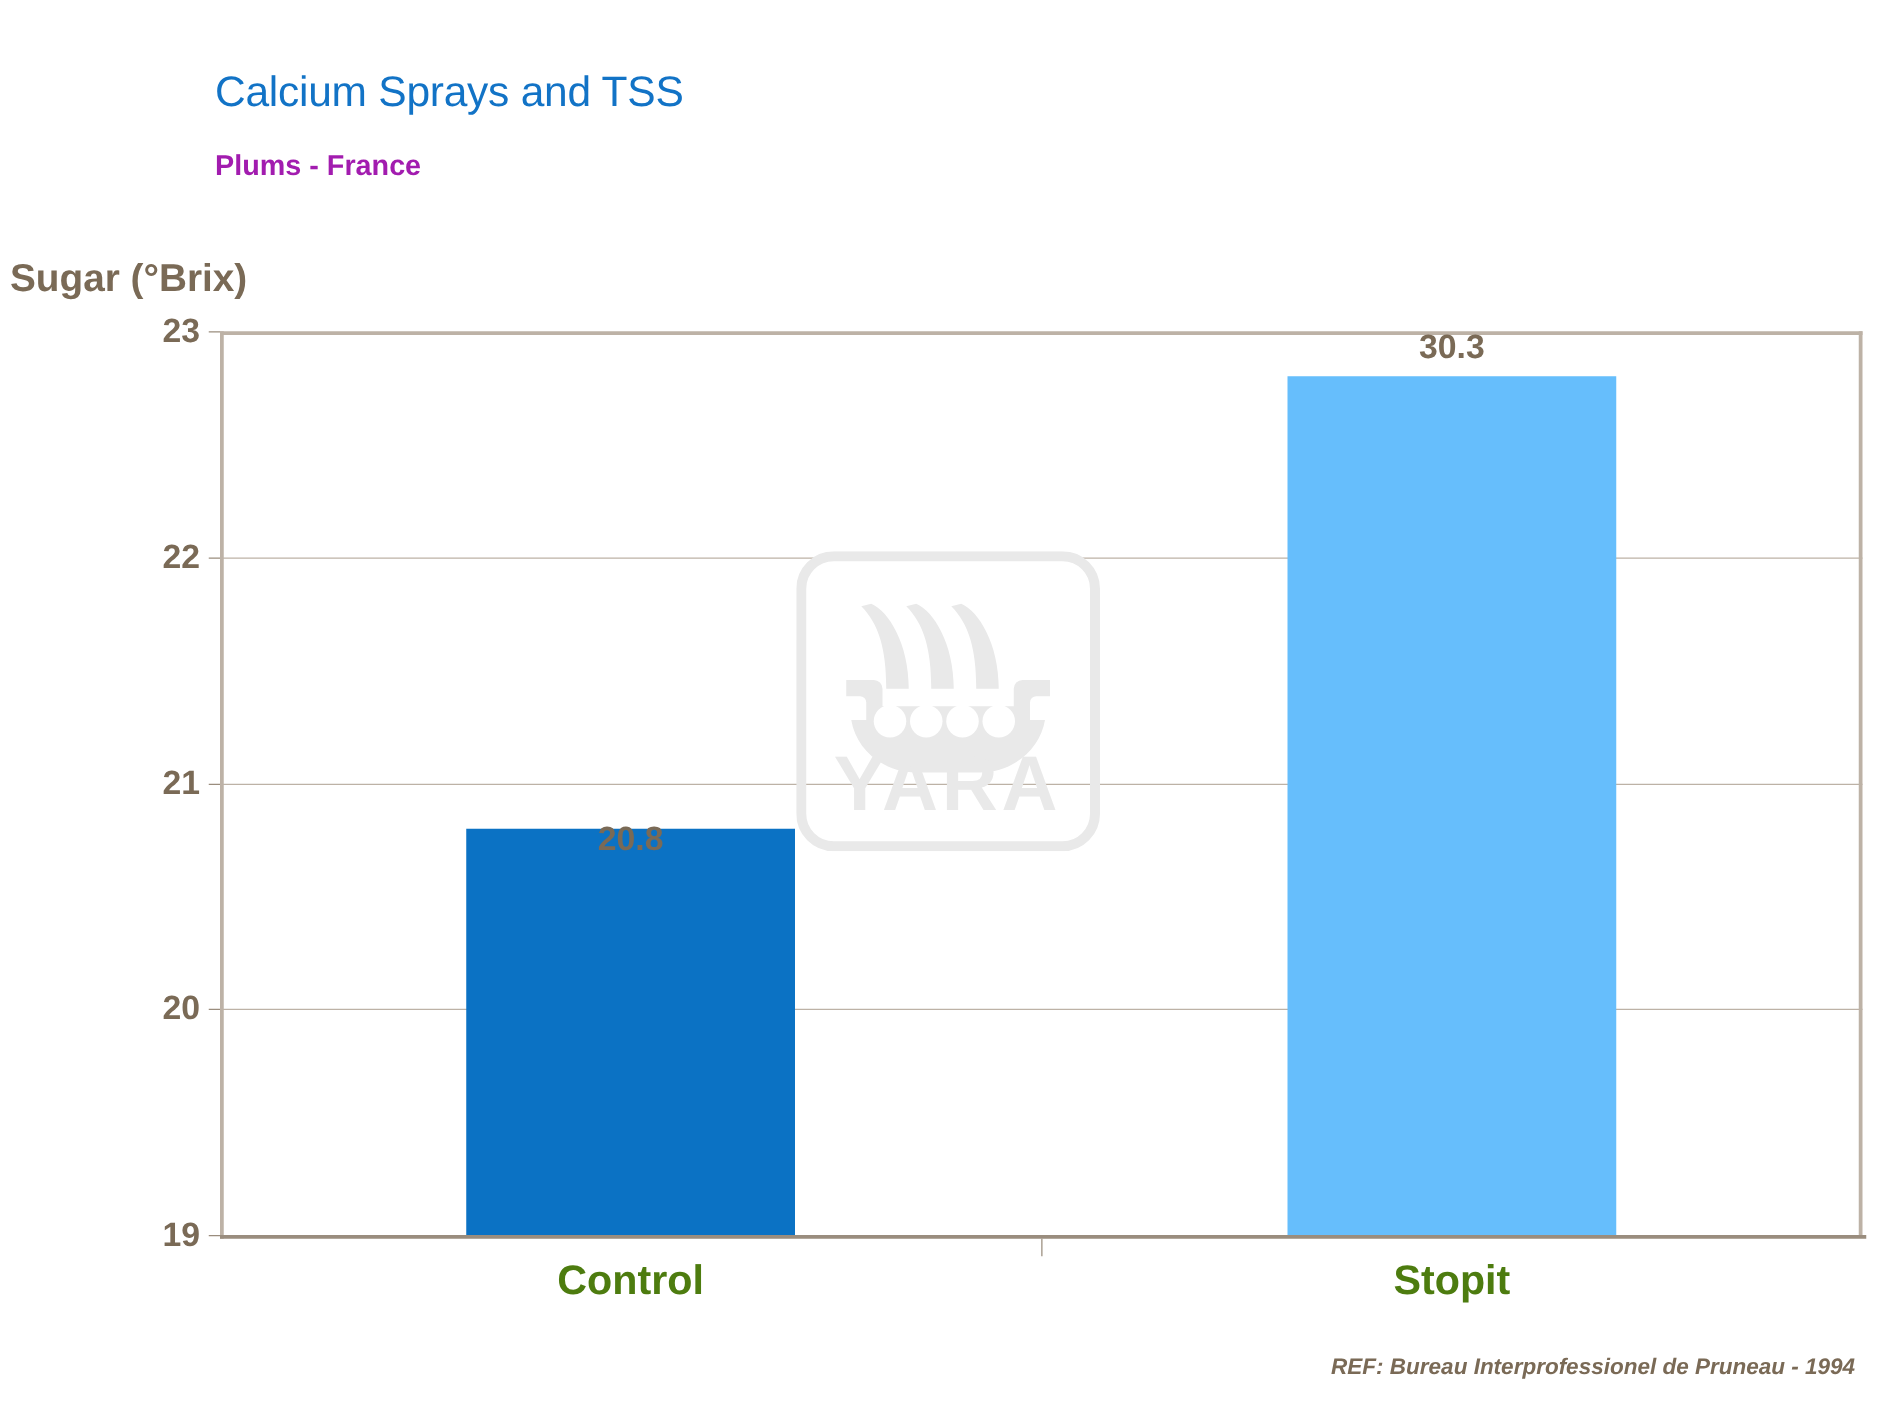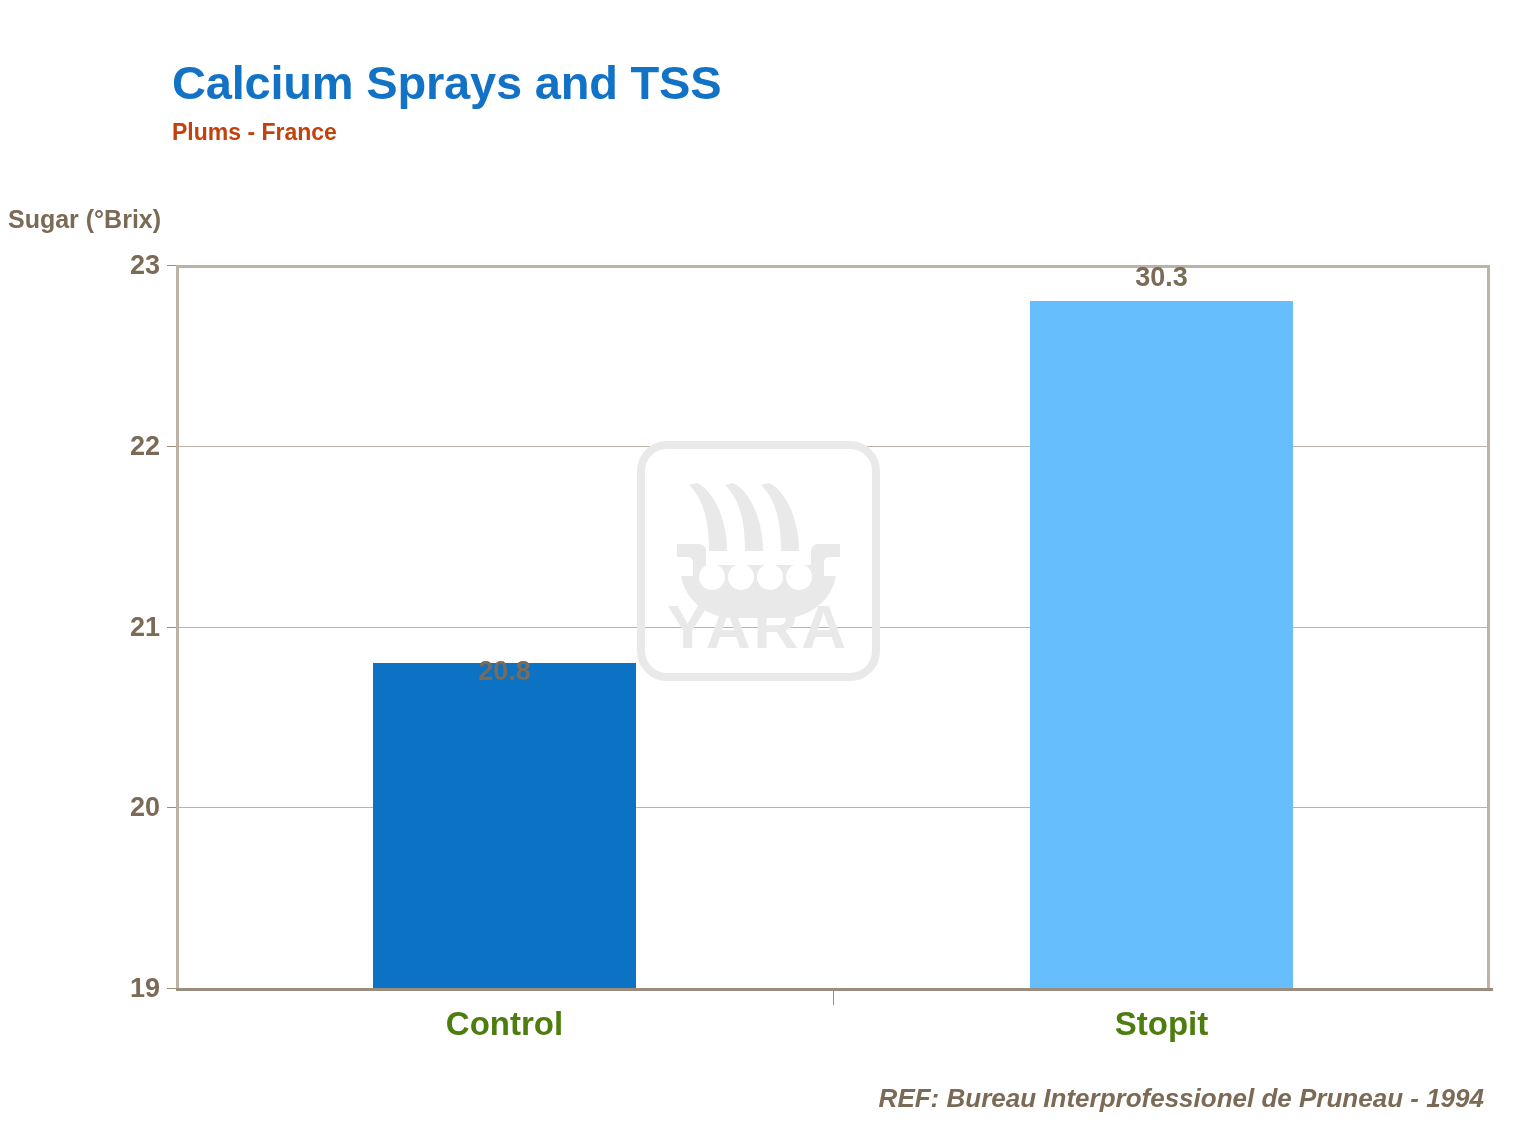--- a/index.html
+++ b/index.html
@@ -14,42 +14,42 @@
     overflow: hidden;
     font-family: "Liberation Sans", sans-serif;
     -webkit-font-smoothing: antialiased;
   }
 
   
   #chart-title {
     position: absolute;
     left: 172px;
     top: 55px;
-    font-size: 47px;
-    font-weight: bold;
+    font-size: 34px;
+    font-weight: normal;
     color: #1273C6;
     letter-spacing: -0.2px;
     white-space: nowrap;
   }
   #chart-subtitle {
     position: absolute;
     left: 172px;
     top: 119px;
     font-size: 23px;
     font-weight: bold;
-    color: #c2410c;
+    color: #a21caf;
     white-space: nowrap;
   }
 
   
   #y-axis-title {
     position: absolute;
     left: 8px;
     top: 205px;
-    font-size: 25px;
+    font-size: 31px;
     font-weight: bold;
     color: #7A6A56;
     white-space: nowrap;
   }
 
   
   #plot-area {
     position: absolute;
     left: 176px;
     top: 265px;
@@ -170,21 +170,21 @@
     height: 272px;
     opacity: 1;
     pointer-events: none;
   }
 
   
   #ref-note {
     position: absolute;
     right: 34px;
     top: 1083px;
-    font-size: 26px;
+    font-size: 18px;
     font-weight: bold;
     font-style: italic;
     color: #7A6A56;
     white-space: nowrap;
   }
 </style>
 </head>
 <body>
 
 <div id="chart-title">Calcium Sprays and TSS</div>

